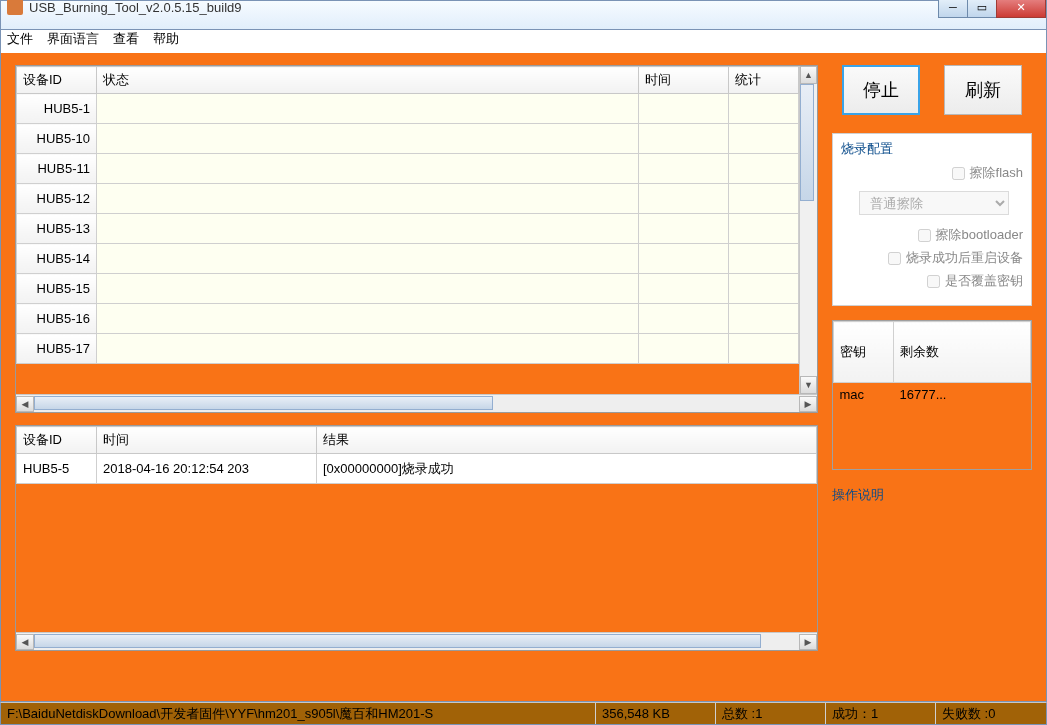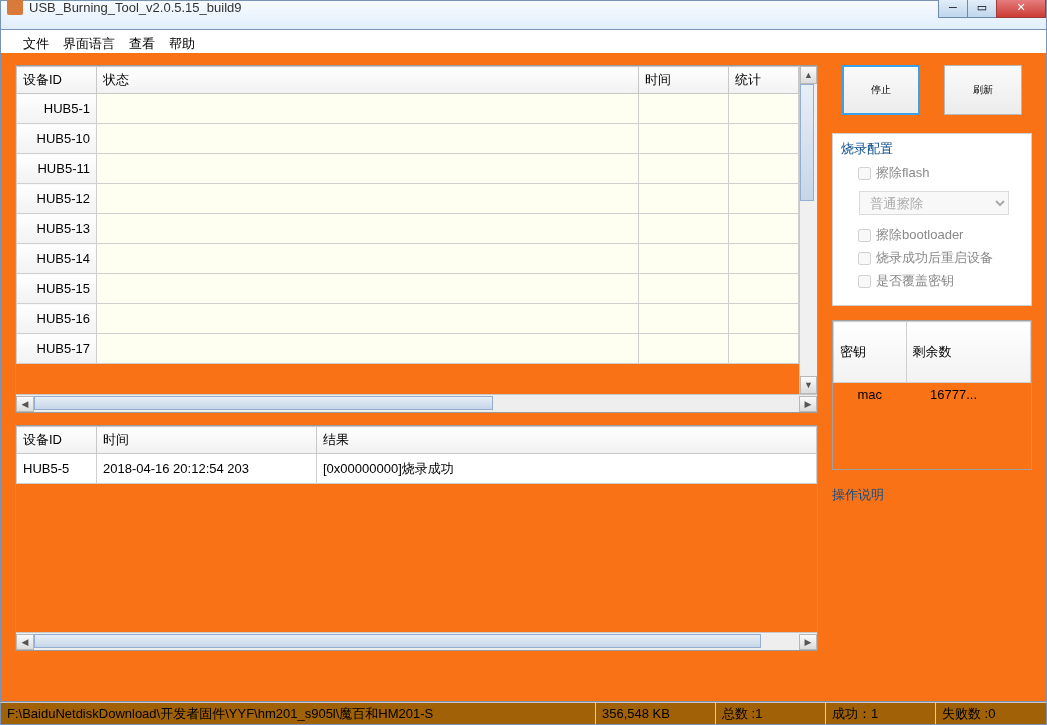--- a/index.html
+++ b/index.html
@@ -9,21 +9,21 @@
 .titlebar { height: 30px; background: linear-gradient(to bottom, #f6fbff, #e1eefb); border: 1px solid #7a93b5; display: flex; align-items: center; padding: 0 0 16px 6px; position: relative; }
 .titlebar .icon { width: 16px; height: 16px; background: #d97a3a; margin-right: 6px; border-radius: 2px; }
 .titlebar .title { flex: 1; font-size: 13px; color: #333; }
 .winbtns { display: flex; height: 22px; }
 .winbtn { width: 30px; height: 22px; display: flex; align-items: center; justify-content: center; border: 1px solid #6d8aab; font-family: Arial; font-size: 11px; cursor: pointer; margin-left: -1px; }
 .winbtn.min { background: linear-gradient(to bottom, #e8f2fb, #c0d6ec); }
 .winbtn.max { background: linear-gradient(to bottom, #e8f2fb, #c0d6ec); }
 .winbtn.close { background: linear-gradient(to bottom, #e9898a, #cc3b34); color: #fff; width: 50px; border-color: #a03b34; }
 
 
-.menubar { height: 23px; background: #fff; display: flex; align-items: flex-end; padding: 0 22px; border-left: 1px solid #7a93b5; border-right: 1px solid #7a93b5; }
+.menubar { height: 23px; background: #fff; display: flex; align-items: flex-start; padding: 0 6px; border-left: 1px solid #7a93b5; border-right: 1px solid #7a93b5; }
 .menubar span { margin-right: 14px; cursor: pointer; }
 
 
 .mainwrap { border: 1px solid #7a93b5; border-top: none; height: calc(725px - 30px - 23px - 23px); padding: 12px 14px 6px 14px; background: #f97316; display: flex; gap: 14px; }
 
 .leftcol { flex: 1; display: flex; flex-direction: column; gap: 12px; min-width: 0; }
 .rightcol { width: 200px; display: flex; flex-direction: column; }
 
 
 .tblwrap { border: 1px solid #9a9a9a; position: relative; }
@@ -47,35 +47,35 @@
 .vscroll .btn { height: 18px; background: linear-gradient(to bottom,#fafafa,#dcdcdc); border: 1px solid #b8b8b8; display:flex;align-items:center;justify-content:center;font-size:9px;color:#555; }
 .vscroll .track { flex: 1; position: relative; }
 .vscroll .thumb { position: absolute; top: 0; left: 0; width: 14px; height: 40%; background: linear-gradient(to bottom,#e8eef6,#c6d6e8); border: 1px solid #93aed0; }
 
 
 .tbl2 { height: 226px; }
 .tbl2 .tbl td { background: #fff; }
 
 
 .btnrow { display: flex; gap: 24px; margin-bottom: 18px; justify-content: center; }
-.btn-main { width: 78px; height: 50px; background: linear-gradient(to bottom,#fafafa,#ececec); border: 1px solid #b8b8b8; cursor: pointer; font-size: 10px; display: flex; align-items: center; justify-content: center; }
+.btn-main { width: 78px; height: 50px; background: linear-gradient(to bottom,#fafafa,#ececec); border: 1px solid #b8b8b8; cursor: pointer; font-size: 18px; display: flex; align-items: center; justify-content: center; }
 .btn-main.active { border: 2px solid #3aa3e8; }
 
 
 .group { border: 1px solid #d0d0d0; padding: 6px 8px 10px 8px; margin-bottom: 14px; background: #fff; }
 .group-title { color: #0a4b8a; margin-bottom: 6px; font-size: 13px; }
-.chk { display: flex; align-items: center; margin: 5px 17px; color: #888; font-size: 13px; }
+.chk { display: flex; align-items: center; margin: 5px 0; color: #888; font-size: 13px; justify-content: flex-end; }
 .chk input { margin-right: 5px; }
 .sel { width: 150px; height: 24px; background: #f6f6f6; border: 1px solid #ccc; color: #888; margin: 4px 0 6px 18px; padding: 0 6px; }
 
 
 .keytbl { border: 1px solid #a0a0a0; height: 150px; margin-bottom: 16px; }
 .keytbl table { width: 100%; border-collapse: collapse; }
 .keytbl th { text-align: left; padding: 21px 6px; border: 1px solid #d0d0d0; font-weight: normal; background: linear-gradient(to bottom,#fff,#f2f2f2); }
-.keytbl td { padding: 4px 24px; }
+.keytbl td { padding: 4px 6px; }
 
 
 .instr-title { color: #0a4b8a; margin-bottom: 4px; }
 .instr p { margin: 1px 0; line-height: 1.45; }
 
 
 .statusbar { height: 23px; border: 1px solid #7a93b5; border-top: 1px solid #c8c8c8; display: flex; align-items: center; font-size: 13px; background: #a16207; }
 .statusbar .cell { padding: 0 6px; border-right: 1px solid #d0d0d0; height: 100%; display: flex; align-items: center; }
 .statusbar .path { flex: 1.2; white-space: nowrap; overflow: hidden; }
 .statusbar .size { width: 120px; }

